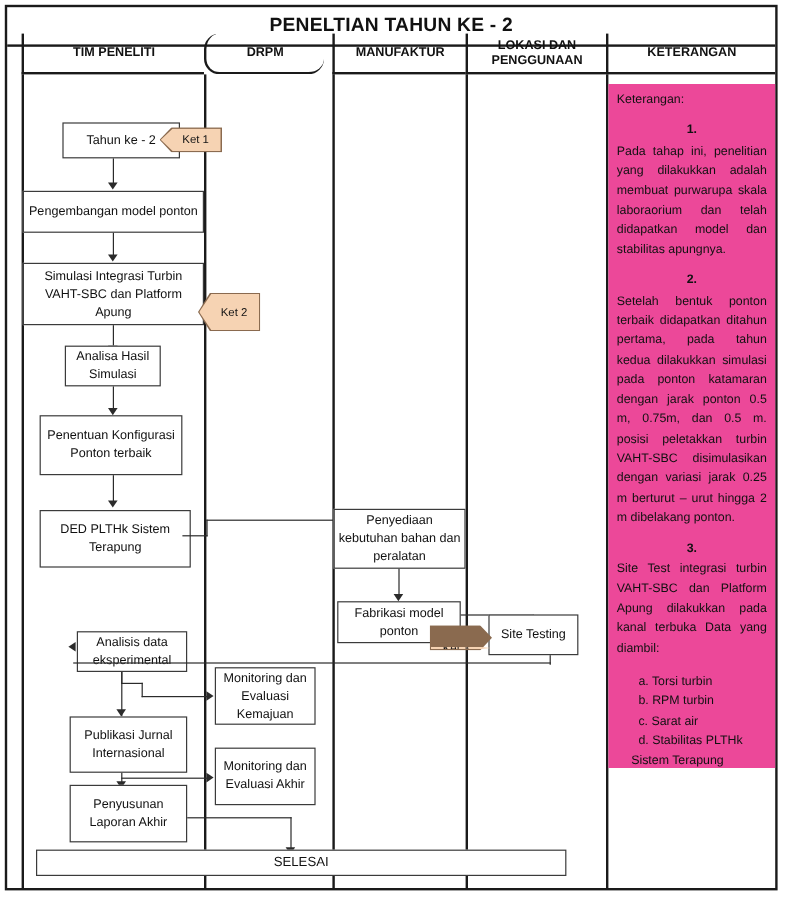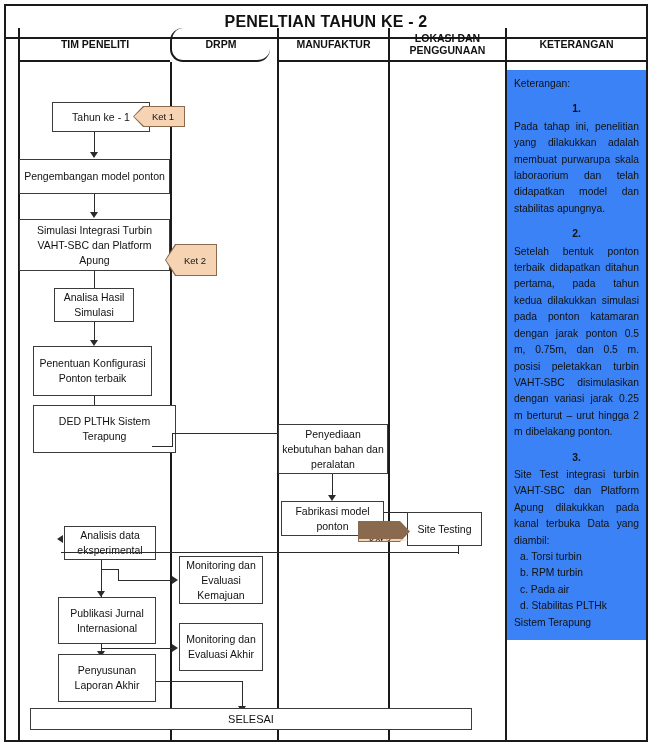--- a/index.html
+++ b/index.html
@@ -94,35 +94,35 @@
   .ket-inner{
     position:absolute;left:1px;top:1px;right:1px;bottom:1px;
     background:#f6d3b3;
     display:flex;align-items:center;justify-content:center;
     font-size:9.5px;color:#141414;
   }
 
   
   .note-panel{
     position:absolute;
-    background:#3b82f6;
+    background:#ec4899;
     box-sizing:border-box;
     padding:6px 7px 4px 7px;
     font-size:10.3px;
     line-height:16.4px;
     color:#111;
     text-align:justify;
     text-justify:inter-word;
   }
   .note-panel .num{
     display:block;text-align:center;font-weight:bold;margin:9px 0 1px 0;
   }
   .note-panel .lbl{display:block;text-align:left;}
   .note-panel p{margin:0;text-align:justify;}
-  .note-panel ul{margin:0;padding:0;list-style:none;}
+  .note-panel ul{margin:12px;padding:0;list-style:none;}
   .note-panel li{text-align:left;padding-left:6px;}
   .note-panel li.nowrap-item{padding-left:6px;}
 
   
   .selesai{
     position:absolute;
     border:1.6px solid #3b3b3b;
     background:#fff;
     box-sizing:border-box;
     display:flex;align-items:center;justify-content:center;
@@ -145,21 +145,21 @@
     <div class="hdr-cell" style="left:370px;width:117px;">LOKASI DAN PENGGUNAAN</div>
     <div class="hdr-cell last" style="left:487px;width:141px;">KETERANGAN</div>
   </div>
 
   <div class="lane-div" style="left:18px;top:62px;height:678px;"></div>
   <div class="lane-div" style="left:170px;top:62px;height:678px;"></div>
   <div class="lane-div" style="left:277px;top:62px;height:678px;"></div>
   <div class="lane-div" style="left:388px;top:62px;height:678px;"></div>
   <div class="lane-div" style="left:505px;top:62px;height:678px;"></div>
 
-  <div class="box" style="left:52px;top:102px;width:98px;height:30px;">Tahun ke - 1</div>
+  <div class="box" style="left:52px;top:102px;width:98px;height:30px;">Tahun ke - 2</div>
 
   <div class="ln v" style="left:94px;top:132px;height:21px;"></div>
   <div class="arw down" style="left:90px;top:152px;"></div>
 
   <div class="ket-wrap" style="left:133px;top:106px;width:52px;height:21px;">
     <div class="ket-edge" style="clip-path:polygon(0% 50%, 10px 0%, 100% 0%, 100% 100%, 10px 100%);"></div>
     <div class="ket-inner" style="clip-path:polygon(0% 50%, 10px 0%, 100% 0%, 100% 100%, 10px 100%);padding-left:8px;">Ket 1</div>
   </div>
 
   <div class="box" style="left:19px;top:159px;width:151px;height:35px;">Pengembangan model ponton</div>
@@ -177,21 +177,21 @@
   <div class="arw down" style="left:90px;top:288px;"></div>
 
   <div class="box" style="left:54px;top:288px;width:80px;height:34px;">Analisa Hasil Simulasi</div>
   <div class="ln v" style="left:94px;top:322px;height:19px;"></div>
   <div class="arw down" style="left:90px;top:340px;"></div>
 
   <div class="box" style="left:33px;top:346px;width:119px;height:50px;">Penentuan Konfigurasi Ponton terbaik</div>
   <div class="ln v" style="left:94px;top:396px;height:22px;"></div>
   <div class="arw down" style="left:90px;top:417px;"></div>
 
-  <div class="box" style="left:33px;top:405px;width:143px;height:48px;text-align:center;">DED PLTHk Sistem Terapung</div>
+  <div class="box" style="left:33px;top:425px;width:126px;height:48px;text-align:center;">DED PLTHk Sistem Terapung</div>
 
   <div class="ln h" style="left:152px;top:446px;width:21px;"></div>
   <div class="ln v" style="left:172px;top:433px;height:14px;"></div>
   <div class="ln h" style="left:172px;top:433px;width:110px;"></div>
   <div class="arw right" style="left:281px;top:429px;"></div>
 
   <div class="box" style="left:64px;top:526px;width:92px;height:34px;">Analisis data eksperimental</div>
   <div class="arw left" style="left:57px;top:535px;"></div>
 
   <div class="ln v" style="left:101px;top:560px;height:37px;"></div>
@@ -246,18 +246,18 @@
     <span class="lbl">Keterangan:</span>
     <span class="num">1.</span>
     <p>Pada tahap ini, penelitian yang dilakukkan adalah membuat purwarupa skala laboraorium dan telah didapatkan model dan stabilitas apungnya.</p>
     <span class="num">2.</span>
     <p>Setelah bentuk ponton terbaik didapatkan ditahun pertama, pada tahun kedua dilakukkan simulasi pada ponton katamaran dengan jarak ponton 0.5 m, 0.75m, dan 0.5 m. posisi peletakkan turbin VAHT-SBC disimulasikan dengan variasi jarak 0.25 m berturut – urut hingga 2 m dibelakang ponton.</p>
     <span class="num">3.</span>
     <p>Site Test integrasi turbin VAHT-SBC dan Platform Apung dilakukkan pada kanal terbuka Data yang diambil:</p>
     <ul>
       <li>a. Torsi turbin</li>
       <li>b. RPM turbin</li>
-      <li>c. Pada air</li>
+      <li>c. Sarat air</li>
       <li class="nowrap-item" style="padding-left:0;text-indent:6px;">d. Stabilitas PLTHk Sistem Terapung</li>
     </ul>
   </div>
 
 </div>
 
 </body></html>

